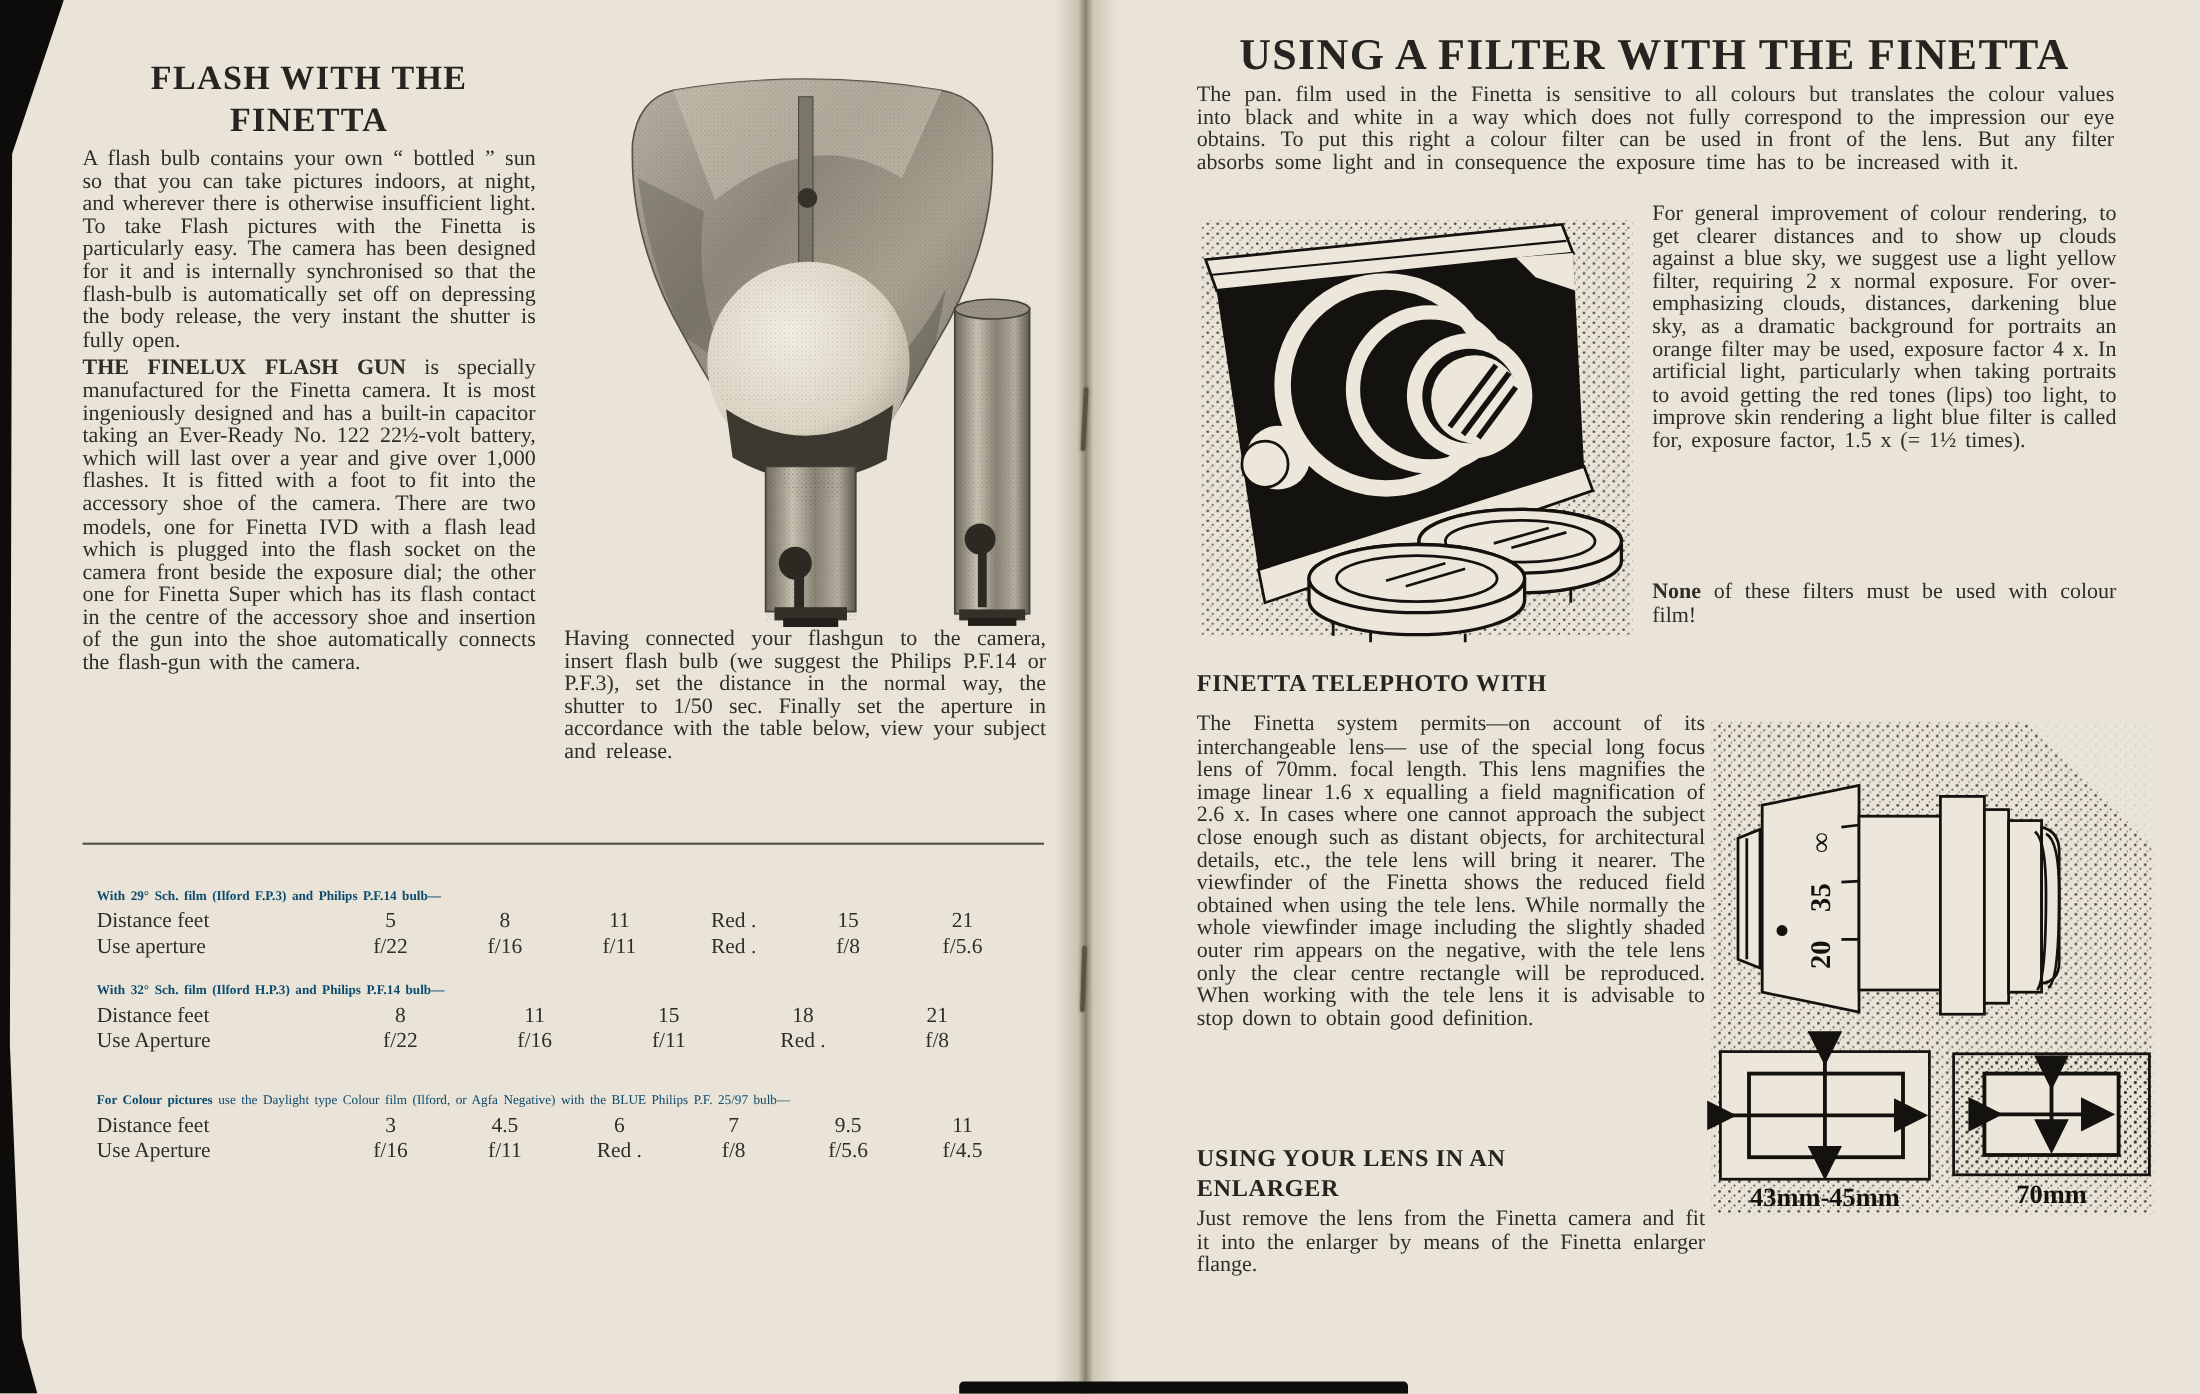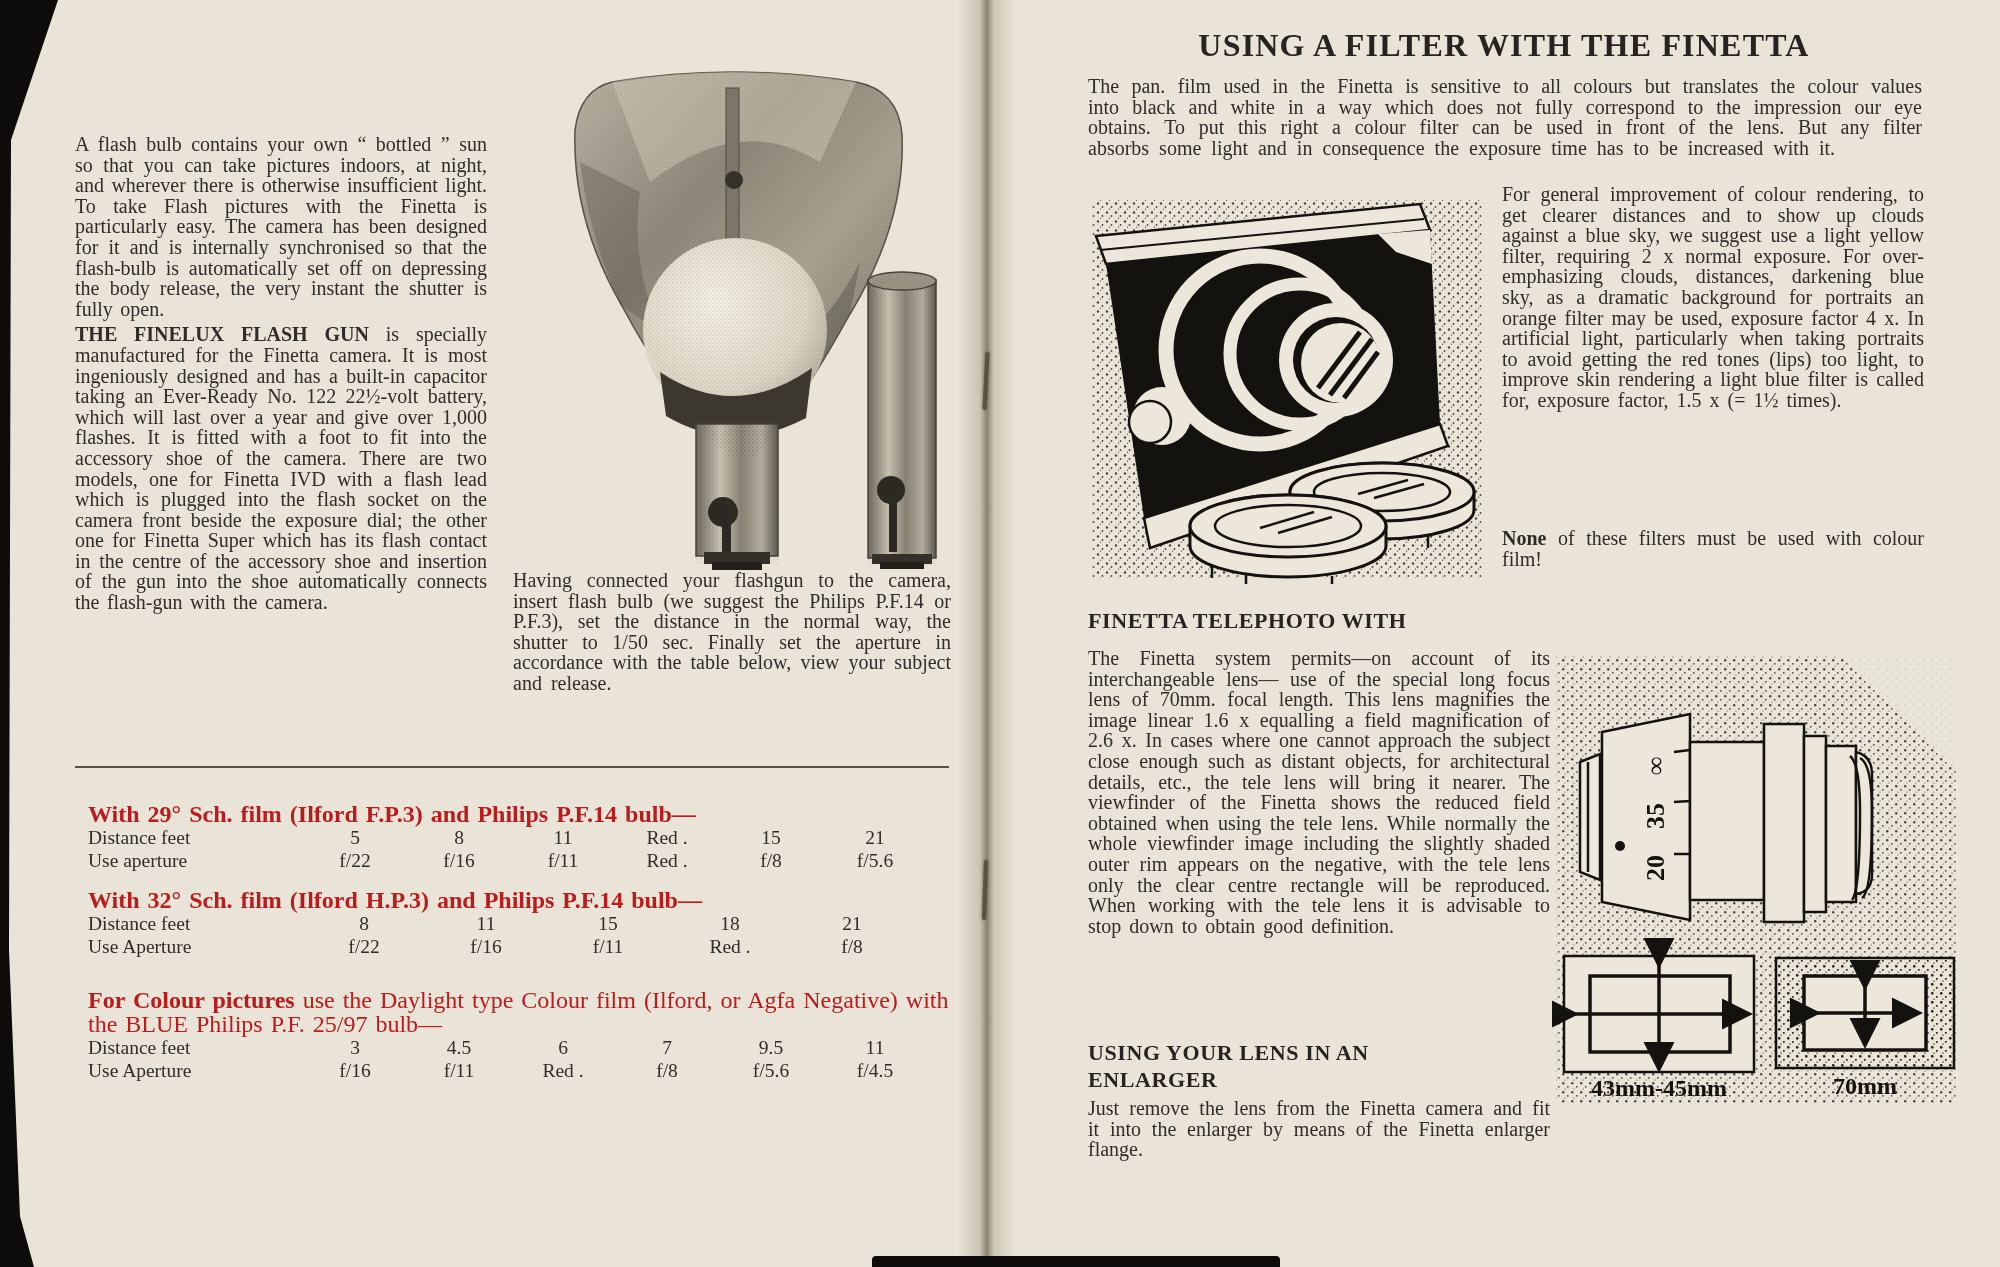--- a/index.html
+++ b/index.html
@@ -18,21 +18,21 @@
       radial-gradient(ellipse at 72% 92%, rgba(125,110,82,.14), transparent 42%),
       radial-gradient(ellipse at 30% 95%, rgba(125,110,82,.12), transparent 38%),
       radial-gradient(ellipse at 4% 88%, rgba(95,84,62,.22), transparent 30%),
       linear-gradient(90deg,#d6cfbf 0%, #e8e3d5 2.5%, #efead d 0%, #eeead c 0%, #ece7da 46%, #d9d2c2 49.4%, #c9c2b0 50.1%, #e2dccd 52.5%, #ece8db 95%, #d7d0bf 100%);
   }
   .jtext{text-align:justify;font-size:20px;line-height:20.6px;word-spacing:2.5px;}
   .jtext p{margin:0 0 5px 0;}
   h1,h2{margin:0;font-weight:bold;color:#262420;}
   .pgtitle{text-align:center;font-size:31px;line-height:1.22;letter-spacing:1.2px;}
   .secthead{font-size:22px;letter-spacing:.6px;line-height:1.22;}
-  .tbl-head{font-weight:bold;font-size:24px;line-height:24px;word-spacing:2px;color:#b91c1c;}
+  .tbl-head{font-weight:bold;font-size:12px;line-height:24px;word-spacing:2px;color:#0c4a6e;}
   .tbl-row{display:grid;align-items:baseline;font-size:19.5px;line-height:23px;}
   .tbl-row .lbl{text-align:left;}
   .tbl-row .val{text-align:center;}
   .cols6{grid-template-columns:215px repeat(6,104px);}
   .cols5{grid-template-columns:215px repeat(5,122px);}
   .rule{border:none;border-top:2px solid #57534a;height:0;margin:0;}
   .stitch{background:#5a5340;border-radius:2px;box-shadow:0 0 3px rgba(60,50,30,.6);}
   .scan-black{background:#0d0c0a;}
 </style>
 </head>
@@ -43,20 +43,24 @@
             background:linear-gradient(90deg, rgba(0,0,0,0) 0%, rgba(110,98,72,.25) 38%, rgba(58,50,34,.55) 50%, rgba(110,98,72,.22) 62%, rgba(0,0,0,0) 100%);"></div>
 <div class="abs stitch" style="left:984px;top:352px;width:4px;height:58px;transform:rotate(3deg);"></div>
 <div class="abs stitch" style="left:983px;top:860px;width:4px;height:60px;transform:rotate(2deg);"></div>
 
 <div class="abs scan-black" style="left:0;top:0;width:60px;height:1267px;
             clip-path:polygon(0 0, 58px 0, 11px 140px, 9px 75%, 20px 96%, 34px 100%, 0 100%);"></div>
 <div class="abs scan-black" style="left:872px;bottom:0;width:408px;height:11px;border-radius:4px 4px 0 0;"></div>
 
 <div class="abs" style="left:30px;top:0;width:940px;height:1267px;">
 
+  <h1 class="abs pgtitle" style="left:45px;top:52px;width:412px;">
+    <span style="display:block">FLASH WITH THE</span>
+    <span style="display:block">FINETTA</span>
+  </h1>
 
   <div class="abs jtext" style="left:45px;top:134px;width:412px;">
     <p>A flash bulb contains your own “ bottled ” sun so that you can take pictures indoors, at night, and wherever there is otherwise insufficient light. To take Flash pictures with the Finetta is particularly easy. The camera has been designed for it and is internally synchronised so that the flash-bulb is automatically set off on depressing the body release, the very instant the shutter is fully open.</p>
     <p><b>THE FINELUX FLASH GUN</b><span> is specially manufactured for the Finetta camera. It is most ingeniously designed and has a built-in capacitor taking an Ever-Ready No. 122 22½-volt battery, which will last over a year and give over 1,000 flashes. It is fitted with a foot to fit into the accessory shoe of the camera. There are two models, one for Finetta IVD with a flash lead which is plugged into the flash socket on the camera front beside the exposure dial; the other one for Finetta Super which has its flash contact in the centre of the accessory shoe and insertion of the gun into the shoe automatically connects the flash-gun with the camera.</span></p>
   </div>
 
   <svg class="abs" style="left:490px;top:42px;" width="428" height="528" viewBox="0 0 428 528">
     <defs>
       <linearGradient id="gRefl" x1="0" y1="0" x2="1" y2="1">
         <stop offset="0" stop-color="#b9b3a4"></stop>
@@ -181,21 +185,21 @@
         <span class="val">f/8</span>
         <span class="val">f/5.6</span>
         <span class="val">f/4.5</span>
       </div>
     </div>
   </div>
 </div>
 
 <div class="abs" style="left:1020px;top:0;width:980px;height:1267px;">
 
-  <h1 class="abs pgtitle" style="left:65px;top:26px;width:838px;font-size:32px;">USING A FILTER WITH THE FINETTA</h1>
+  <h1 class="abs pgtitle" style="left:65px;top:26px;width:838px;font-size:40px;">USING A FILTER WITH THE FINETTA</h1>
 
   <div class="abs jtext" style="left:68px;top:76px;width:834px;word-spacing:5px;">
     <p>The pan. film used in the Finetta is sensitive to all colours but translates the colour values into black and white in a way which does not fully correspond to the impression our eye obtains. To put this right a colour filter can be used in front of the lens. But any filter absorbs some light and in consequence the exposure time has to be increased with it.</p>
   </div>
 
   <svg class="abs" style="left:58px;top:192px;" width="418" height="392" viewBox="0 0 418 392">
     <defs>
       <pattern id="stip1" width="9" height="9" patternUnits="userSpaceOnUse">
         <circle cx="2" cy="2.5" r="1.2" fill="#2d2a24"></circle>
         <circle cx="6.5" cy="6" r=".9" fill="#2d2a24"></circle>

